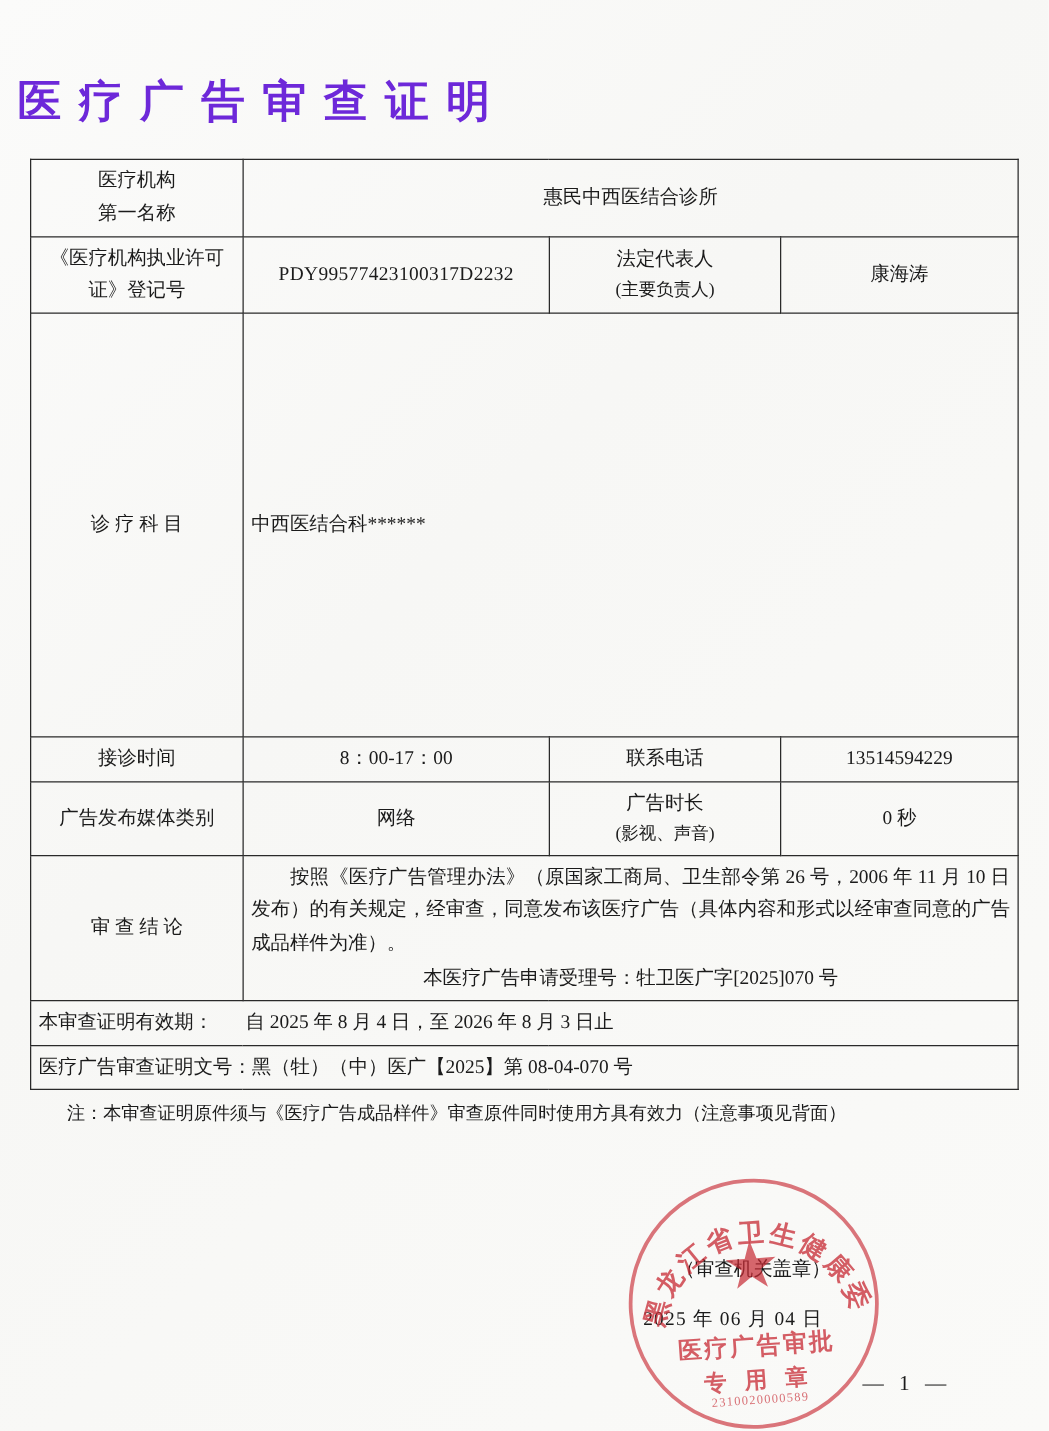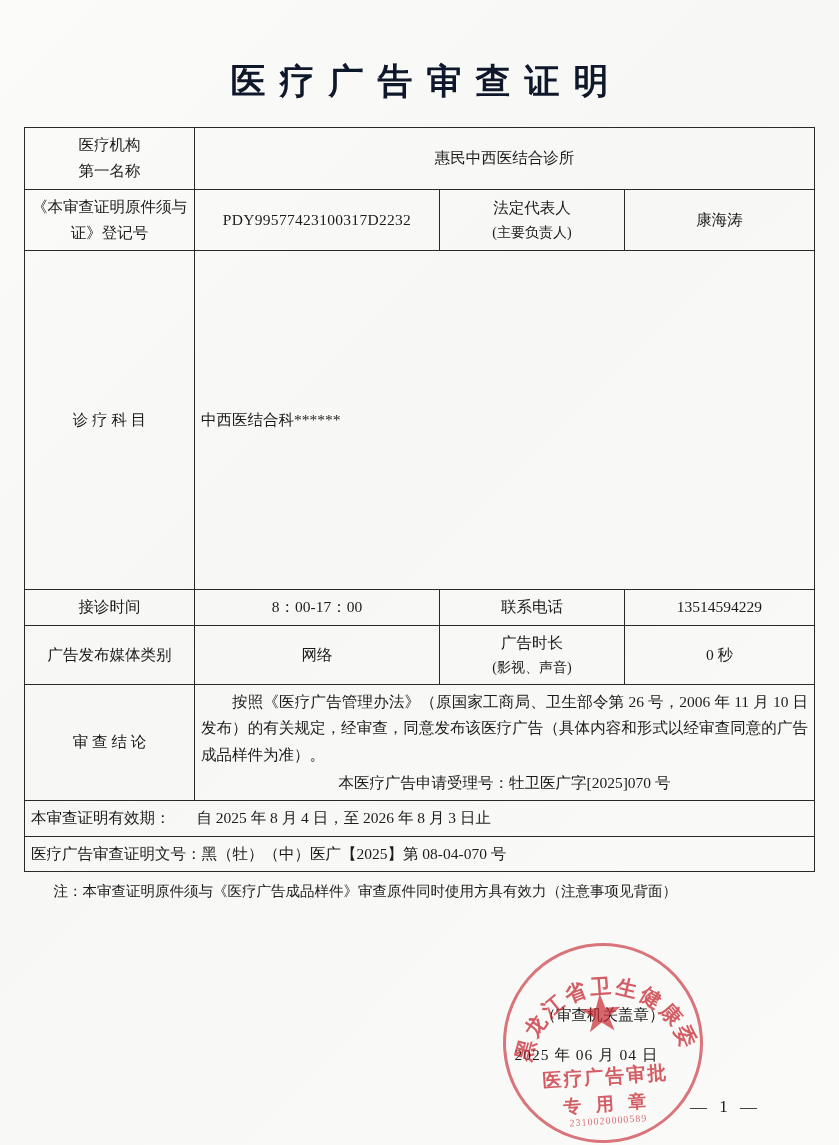--- a/index.html
+++ b/index.html
@@ -16,28 +16,27 @@
     background: linear-gradient(135deg, #fbfbfa 0%, #f7f7f5 40%, #fafaf8 100%);
     overflow: hidden;
   }
   .page {
     position: absolute;
     left: 0; top: 0;
     width: 839px;
     height: 1145px;
   }
   .title {
-    text-align: center;
     font-size: 35px;
     letter-spacing: 14px;
     font-weight: 700;
     margin-top: 58px;
     margin-bottom: 22px;
     padding-left: 14px;
-    color: #0f172a;
+    color: #6d28d9;
     font-family: "DejaVu Serif", "Liberation Serif", serif;
   }
   table.cert {
     border-collapse: collapse;
     width: 790px;
     margin: 0 auto;
     table-layout: fixed;
     padding-left: 24px;
   }
   table.cert td {
@@ -179,21 +178,21 @@
       <tr>
         <td class="lbl">
           <div>医疗机构</div>
           <div>第一名称</div>
         </td>
         <td class="val-center" colspan="3">惠民中西医结合诊所</td>
       </tr>
 
       <tr>
         <td class="lbl">
-          <div>《本审查证明原件须与</div>
+          <div>《医疗机构执业许可</div>
           <div>证》登记号</div>
         </td>
         <td class="val-center mono">PDY99577423100317D2232</td>
         <td class="lbl">
           <div>法定代表人</div>
           <div class="small">(主要负责人)</div>
         </td>
         <td class="val-center">康海涛</td>
       </tr>
 

